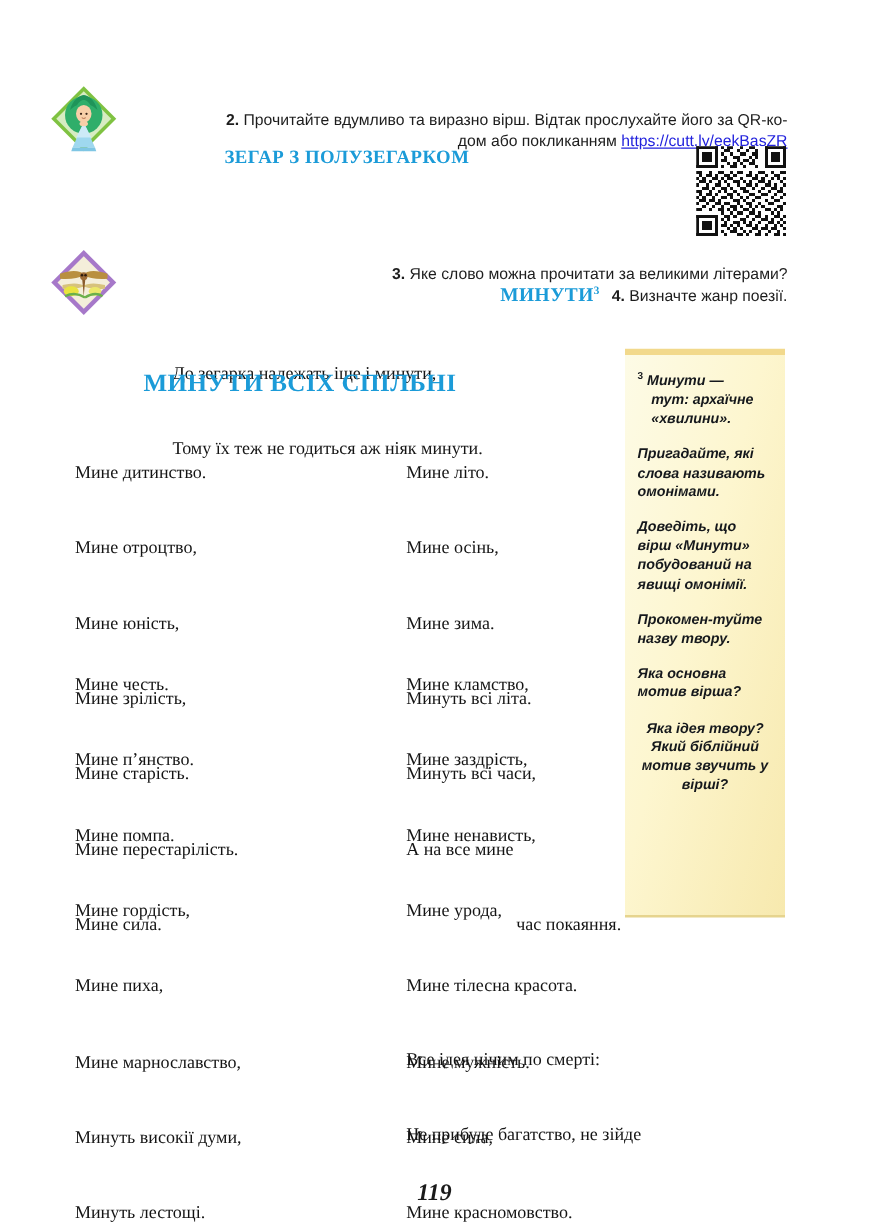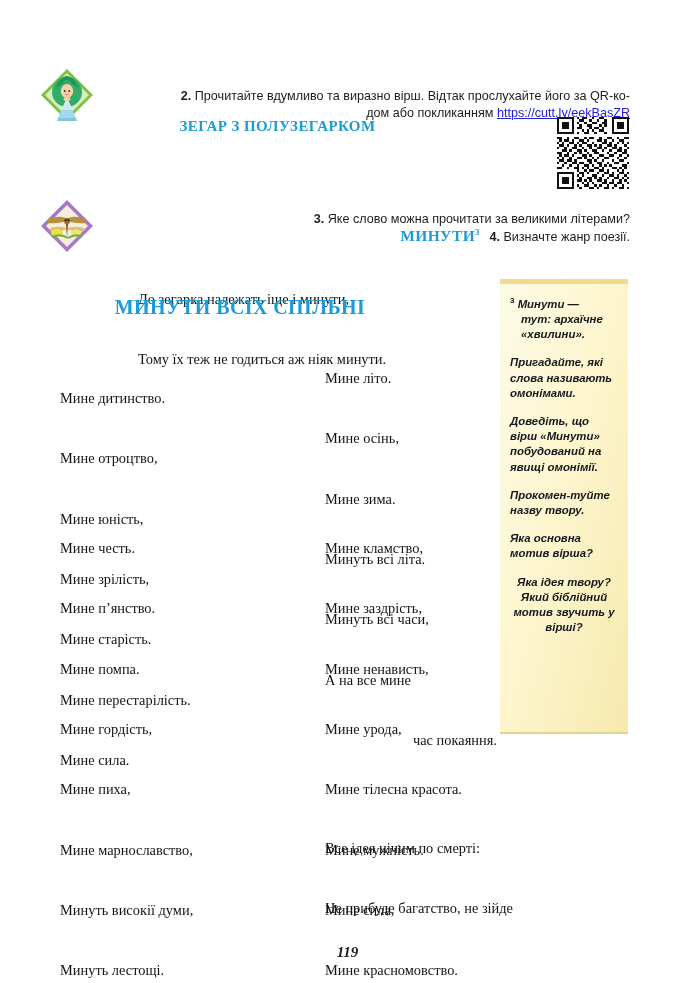--- a/index.html
+++ b/index.html
@@ -79,21 +79,21 @@
     position: absolute;
     font-family: "Liberation Serif", "DejaVu Serif", serif;
     font-size: 14.4px;
     line-height: 20.1px;
     color: #141414;
     white-space: pre-wrap;
   }
   #author-block { left: 110px; top: 136px; width: 440px; }
   #intro-couplet { left: 138px; top: 249px; width: 400px; font-family: Liberation Serif, serif; }
 
-  #col-spilni-left  { left: 60px;  top: 348px; width: 260px; }
+  #col-spilni-left  { left: 60px;  top: 328px; width: 260px; }
   #col-spilni-right { left: 325px; top: 328px; width: 180px; }
   #col-zlyh-left    { left: 60px;  top: 498px; width: 265px; }
   #col-zlyh-right   { left: 325px; top: 498px; width: 210px; }
   #closing-block    { left: 325px; top: 798px; width: 330px; }
 
   .verse .ln { display: block; }
   .verse .ln.ind { padding-left: 88px; }
   .verse .ln.ind-far2 { padding-left: 175px; margin-top: 24px; }
 
   
@@ -132,21 +132,21 @@
 
   
   #page-number {
     position: absolute;
     left: 0; top: 944px;
     width: 695px;
     text-align: center;
     font-family: "Liberation Serif", "DejaVu Serif", serif;
     font-style: italic;
     font-weight: bold;
-    font-size: 15px;
+    font-size: 19px;
     color: #1a1a1a;
   }
 </style>
 </head>
 <body>
 
 <div class="page">
 
   <div class="margin-icon" id="icon-girl">
     <svg viewBox="0 0 58 58" xmlns="http://www.w3.org/2000/svg">

